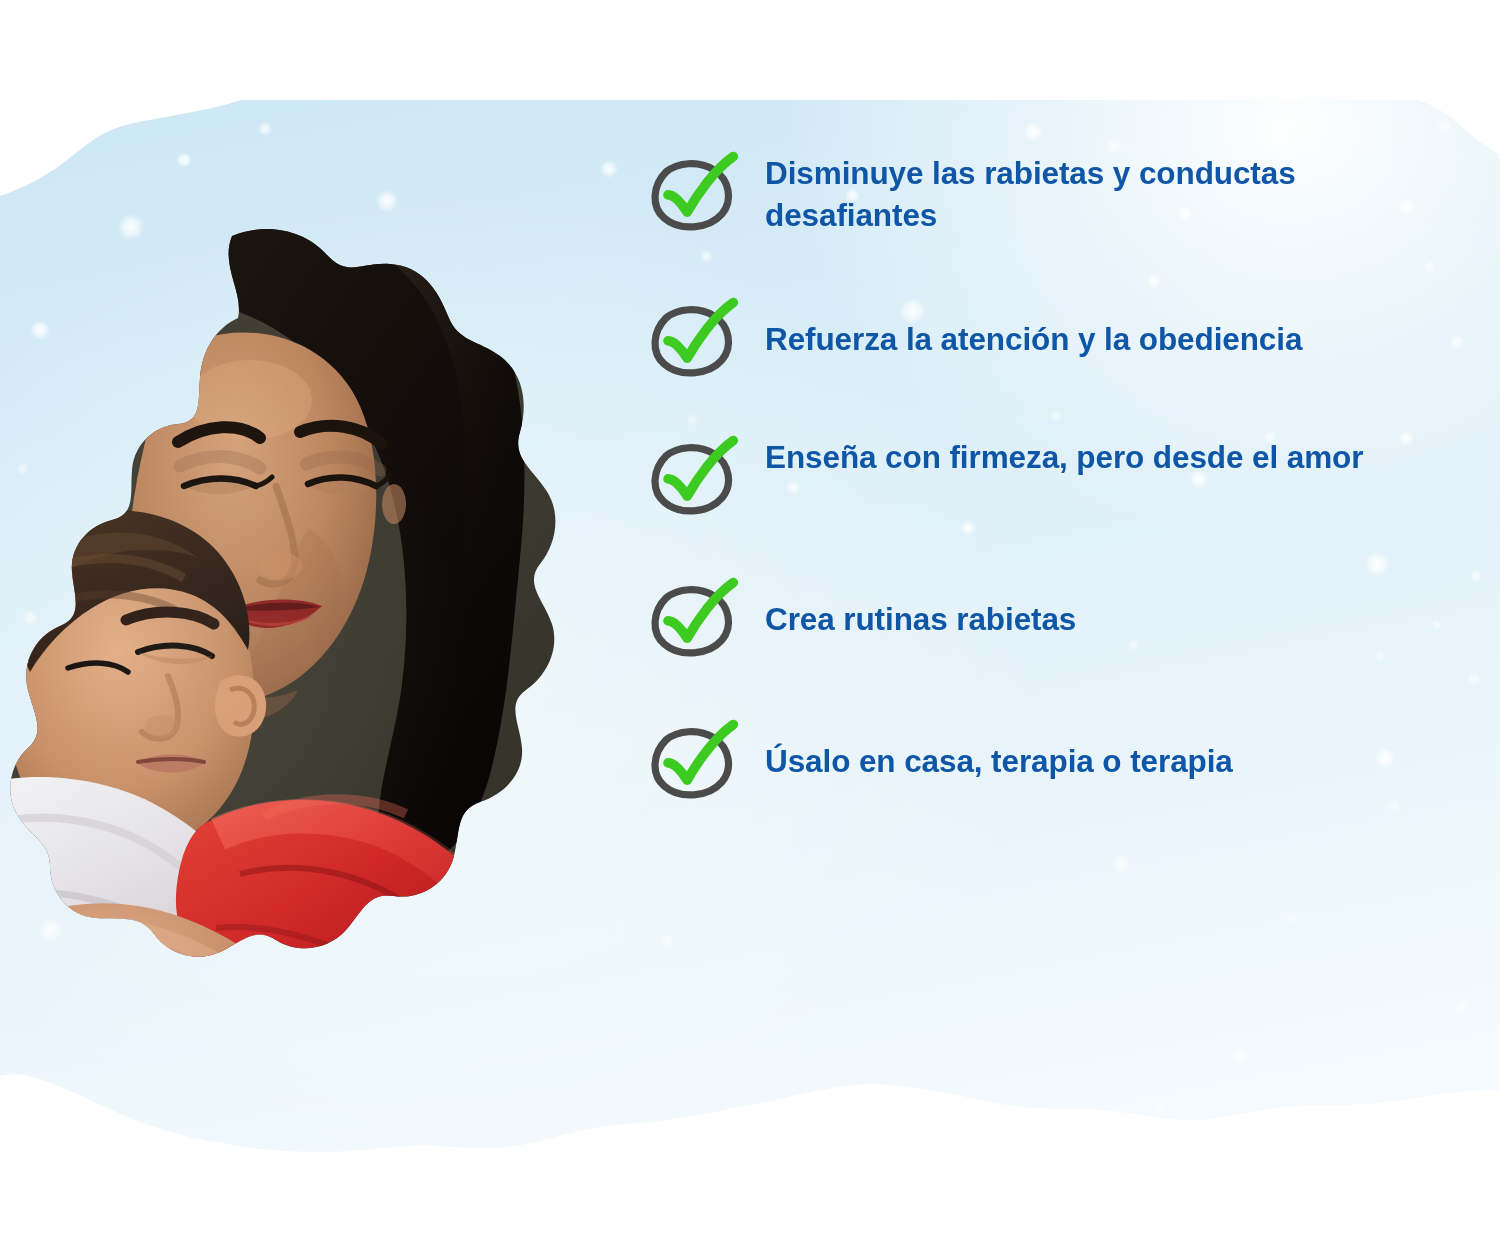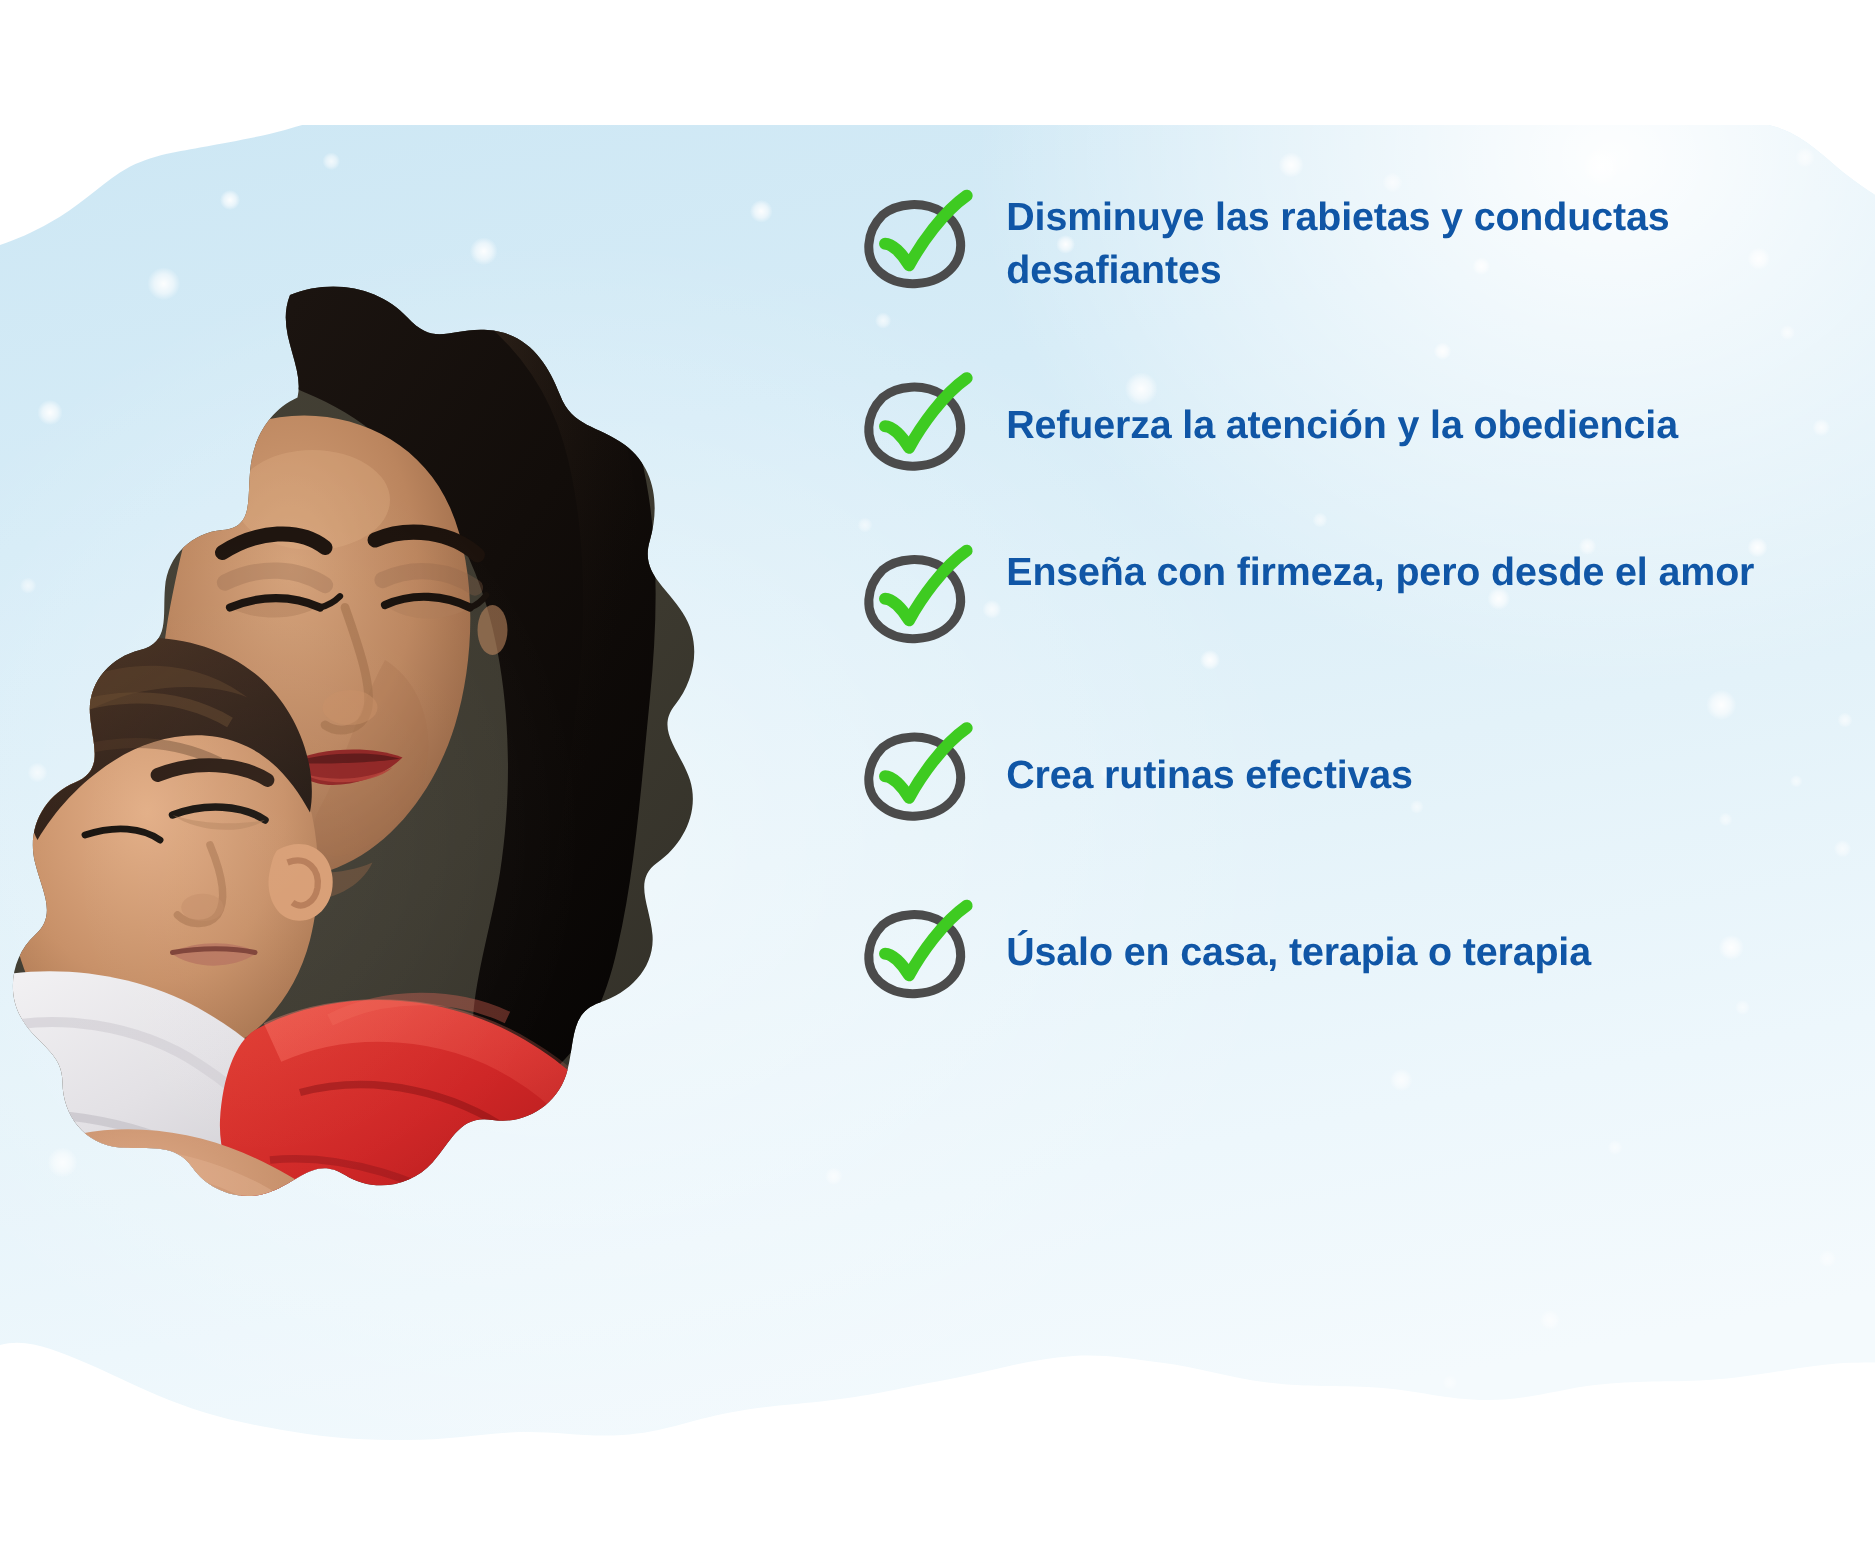--- a/index.html
+++ b/index.html
@@ -20,21 +20,21 @@
 
   
   .bokeh{position:absolute;border-radius:50%;background:radial-gradient(circle, rgba(255,255,255,.95) 0%, rgba(255,255,255,.55) 42%, rgba(255,255,255,0) 72%);pointer-events:none;}
 
   
   .photo-wrap{position:absolute;left:8px;top:228px;width:660px;height:800px;}
   .photo-wrap svg{display:block;}
 
   
   .list{position:absolute;left:645px;top:143px;width:800px;}
-  .row{display:flex;align-items:flex-start;margin-bottom:56px;justify-content:flex-end;}
+  .row{display:flex;align-items:flex-start;margin-bottom:56px;}
   .row:last-child{margin-bottom:0;}
   .check-ico{flex:0 0 auto;width:96px;height:96px;margin-top:2px;}
   .check-ico svg{display:block;width:96px;height:96px;overflow:visible;}
   .row-txt{
     flex:1 1 auto;
     margin-left:24px;
     color:#1056a6;
     font-weight:bold;
     font-size:31.5px;
     line-height:1.32;
@@ -451,21 +451,21 @@
       <div class="row-txt">Enseña con firmeza, pero desde el amor</div>
     </div>
 
     <div class="row r4">
       <div class="check-ico">
         <svg viewBox="0 0 100 100" xmlns="http://www.w3.org/2000/svg">
           <path d="M22,28 C8,42 6,64 20,76 C36,90 66,88 80,72 C92,58 88,36 72,26 C56,16 34,18 22,28 Z" fill="none" stroke="#4b4b4b" stroke-width="7.5" stroke-linecap="round"></path>
           <path d="M24,52 C30,52 38,60 44,70 C54,52 72,26 92,12" fill="none" stroke="#3ecb21" stroke-width="10" stroke-linecap="round" stroke-linejoin="round"></path>
         </svg>
       </div>
-      <div class="row-txt">Crea rutinas efectivas</div>
+      <div class="row-txt">Crea rutinas rabietas</div>
     </div>
 
     <div class="row r5">
       <div class="check-ico">
         <svg viewBox="0 0 100 100" xmlns="http://www.w3.org/2000/svg">
           <path d="M22,28 C8,42 6,64 20,76 C36,90 66,88 80,72 C92,58 88,36 72,26 C56,16 34,18 22,28 Z" fill="none" stroke="#4b4b4b" stroke-width="7.5" stroke-linecap="round"></path>
           <path d="M24,52 C30,52 38,60 44,70 C54,52 72,26 92,12" fill="none" stroke="#3ecb21" stroke-width="10" stroke-linecap="round" stroke-linejoin="round"></path>
         </svg>
       </div>
       <div class="row-txt">Úsalo en casa, terapia o terapia</div>

